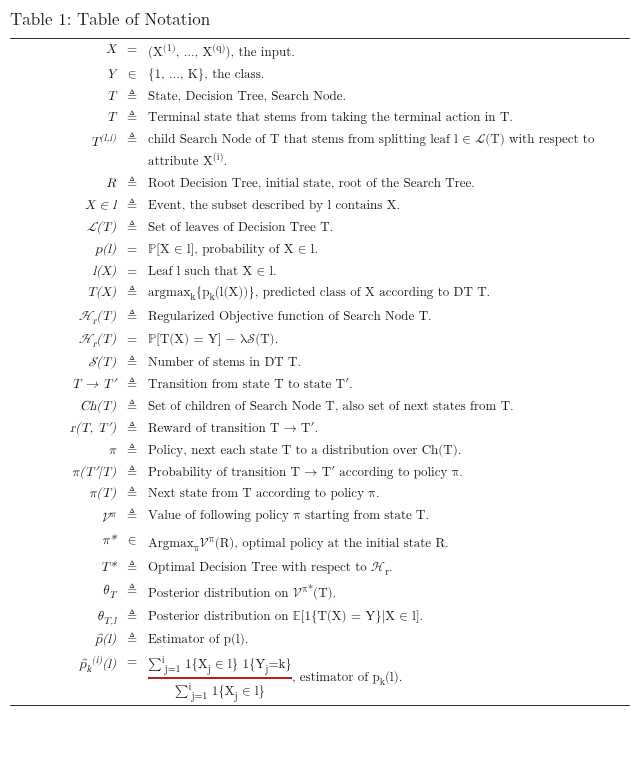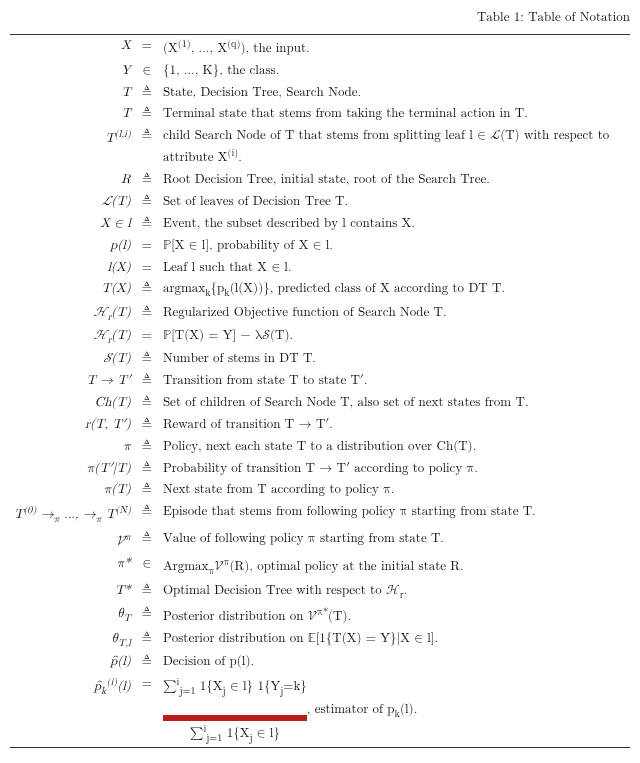--- a/index.html
+++ b/index.html
@@ -6,22 +6,22 @@
     body {
       background: #fff;
       font-family: "Computer Modern", "Latin Modern Math", "STIX Two Math", "Times New Roman", serif;
       font-size: 13px;
       color: #111;
       width: 640px;
       min-height: 763px;
       padding: 10px 10px 20px 10px;
     }
     .table-title {
-      text-align: right;
-      font-size: 13px;
+      text-align: left;
+      font-size: 17px;
       margin-bottom: 8px;
       font-weight: normal;
     }
     table.notation {
       width: 100%;
       border-collapse: collapse;
       border-top: 1px solid #333;
       border-bottom: 1px solid #333;
     }
     table.notation tr td {
@@ -77,28 +77,28 @@
         <td class="sym">T<sup>(l,i)</sup></td>
         <td class="rel"><span style="font-size:1em">≜</span></td>
         <td class="def">child Search Node of T that stems from splitting leaf l ∈ ℒ(T) with respect to attribute X<sup>(i)</sup>.</td>
       </tr>
       <tr>
         <td class="sym">R</td>
         <td class="rel"><span style="font-size:1em">≜</span></td>
         <td class="def">Root Decision Tree, initial state, root of the Search Tree.</td>
       </tr>
       <tr>
+        <td class="sym">X ∈ l</td>
+        <td class="rel"><span style="font-size:1em">≜</span></td>
+        <td class="def">Event, the subset described by l contains X.</td>
+      </tr>
+      <tr>
         <td class="sym">ℒ(T)</td>
         <td class="rel"><span style="font-size:1em">≜</span></td>
         <td class="def">Set of leaves of Decision Tree T.</td>
-      </tr>
-      <tr>
-        <td class="sym">X ∈ l</td>
-        <td class="rel"><span style="font-size:1em">≜</span></td>
-        <td class="def">Event, the subset described by l contains X.</td>
       </tr>
       <tr>
         <td class="sym">p(l)</td>
         <td class="rel">=</td>
         <td class="def">ℙ[X ∈ l], probability of X ∈ l.</td>
       </tr>
       <tr>
         <td class="sym">l(X)</td>
         <td class="rel">=</td>
         <td class="def">Leaf l such that X ∈ l.</td>
@@ -147,25 +147,20 @@
         <td class="sym">π(T′|T)</td>
         <td class="rel"><span style="font-size:1em">≜</span></td>
         <td class="def">Probability of transition T → T′ according to policy π.</td>
       </tr>
       <tr>
         <td class="sym">π(T)</td>
         <td class="rel"><span style="font-size:1em">≜</span></td>
         <td class="def">Next state from T according to policy π.</td>
       </tr>
       <tr>
-        <td class="sym">T<sup>(0)</sup> →<sub>π</sub> …, →<sub>π</sub> T<sup>(N)</sup></td>
-        <td class="rel"><span style="font-size:1em">≜</span></td>
-        <td class="def">Episode that stems from following policy π starting from state T.</td>
-      </tr>
-      <tr>
         <td class="sym">𝒱<sup>π</sup></td>
         <td class="rel"><span style="font-size:1em">≜</span></td>
         <td class="def">Value of following policy π starting from state T.</td>
       </tr>
       <tr>
         <td class="sym">π*</td>
         <td class="rel">∈</td>
         <td class="def">Argmax<sub>π</sub>𝒱<sup>π</sup>(R), optimal policy at the initial state R.</td>
       </tr>
       <tr>
@@ -179,21 +174,21 @@
         <td class="def">Posterior distribution on 𝒱<sup>π*</sup>(T).</td>
       </tr>
       <tr>
         <td class="sym">θ<sub>T,l</sub></td>
         <td class="rel"><span style="font-size:1em">≜</span></td>
         <td class="def">Posterior distribution on 𝔼[1{T(X) = Y}|X ∈ l].</td>
       </tr>
       <tr>
         <td class="sym">p̂(l)</td>
         <td class="rel"><span style="font-size:1em">≜</span></td>
-        <td class="def">Decision of p(l).</td>
+        <td class="def">Estimator of p(l).</td>
       </tr>
       <tr>
         <td class="sym">p̂<sub>k</sub><sup>(i)</sup>(l)</td>
         <td class="rel">=</td>
-        <td class="def"><span style="display:inline-block;text-align:center;vertical-align:middle"><span style="display:block;border-bottom:6px solid #b91c1c;padding-bottom:16px">∑<sup>i</sup><sub>j=1</sub> 1{X<sub>j</sub> ∈ l} 1{Y<sub>j</sub>=k}</span><span style="display:block;padding-top:1px">∑<sup>i</sup><sub>j=1</sub> 1{X<sub>j</sub> ∈ l}</span></span>, estimator of p<sub>k</sub>(l).</td>
+        <td class="def"><span style="display:inline-block;text-align:center;vertical-align:middle"><span style="display:block;border-bottom:2px solid #b91c1c;padding-bottom:1px">∑<sup>i</sup><sub>j=1</sub> 1{X<sub>j</sub> ∈ l} 1{Y<sub>j</sub>=k}</span><span style="display:block;padding-top:1px">∑<sup>i</sup><sub>j=1</sub> 1{X<sub>j</sub> ∈ l}</span></span>, estimator of p<sub>k</sub>(l).</td>
       </tr>
     </tbody>
 </table>
 
 </body></html>

